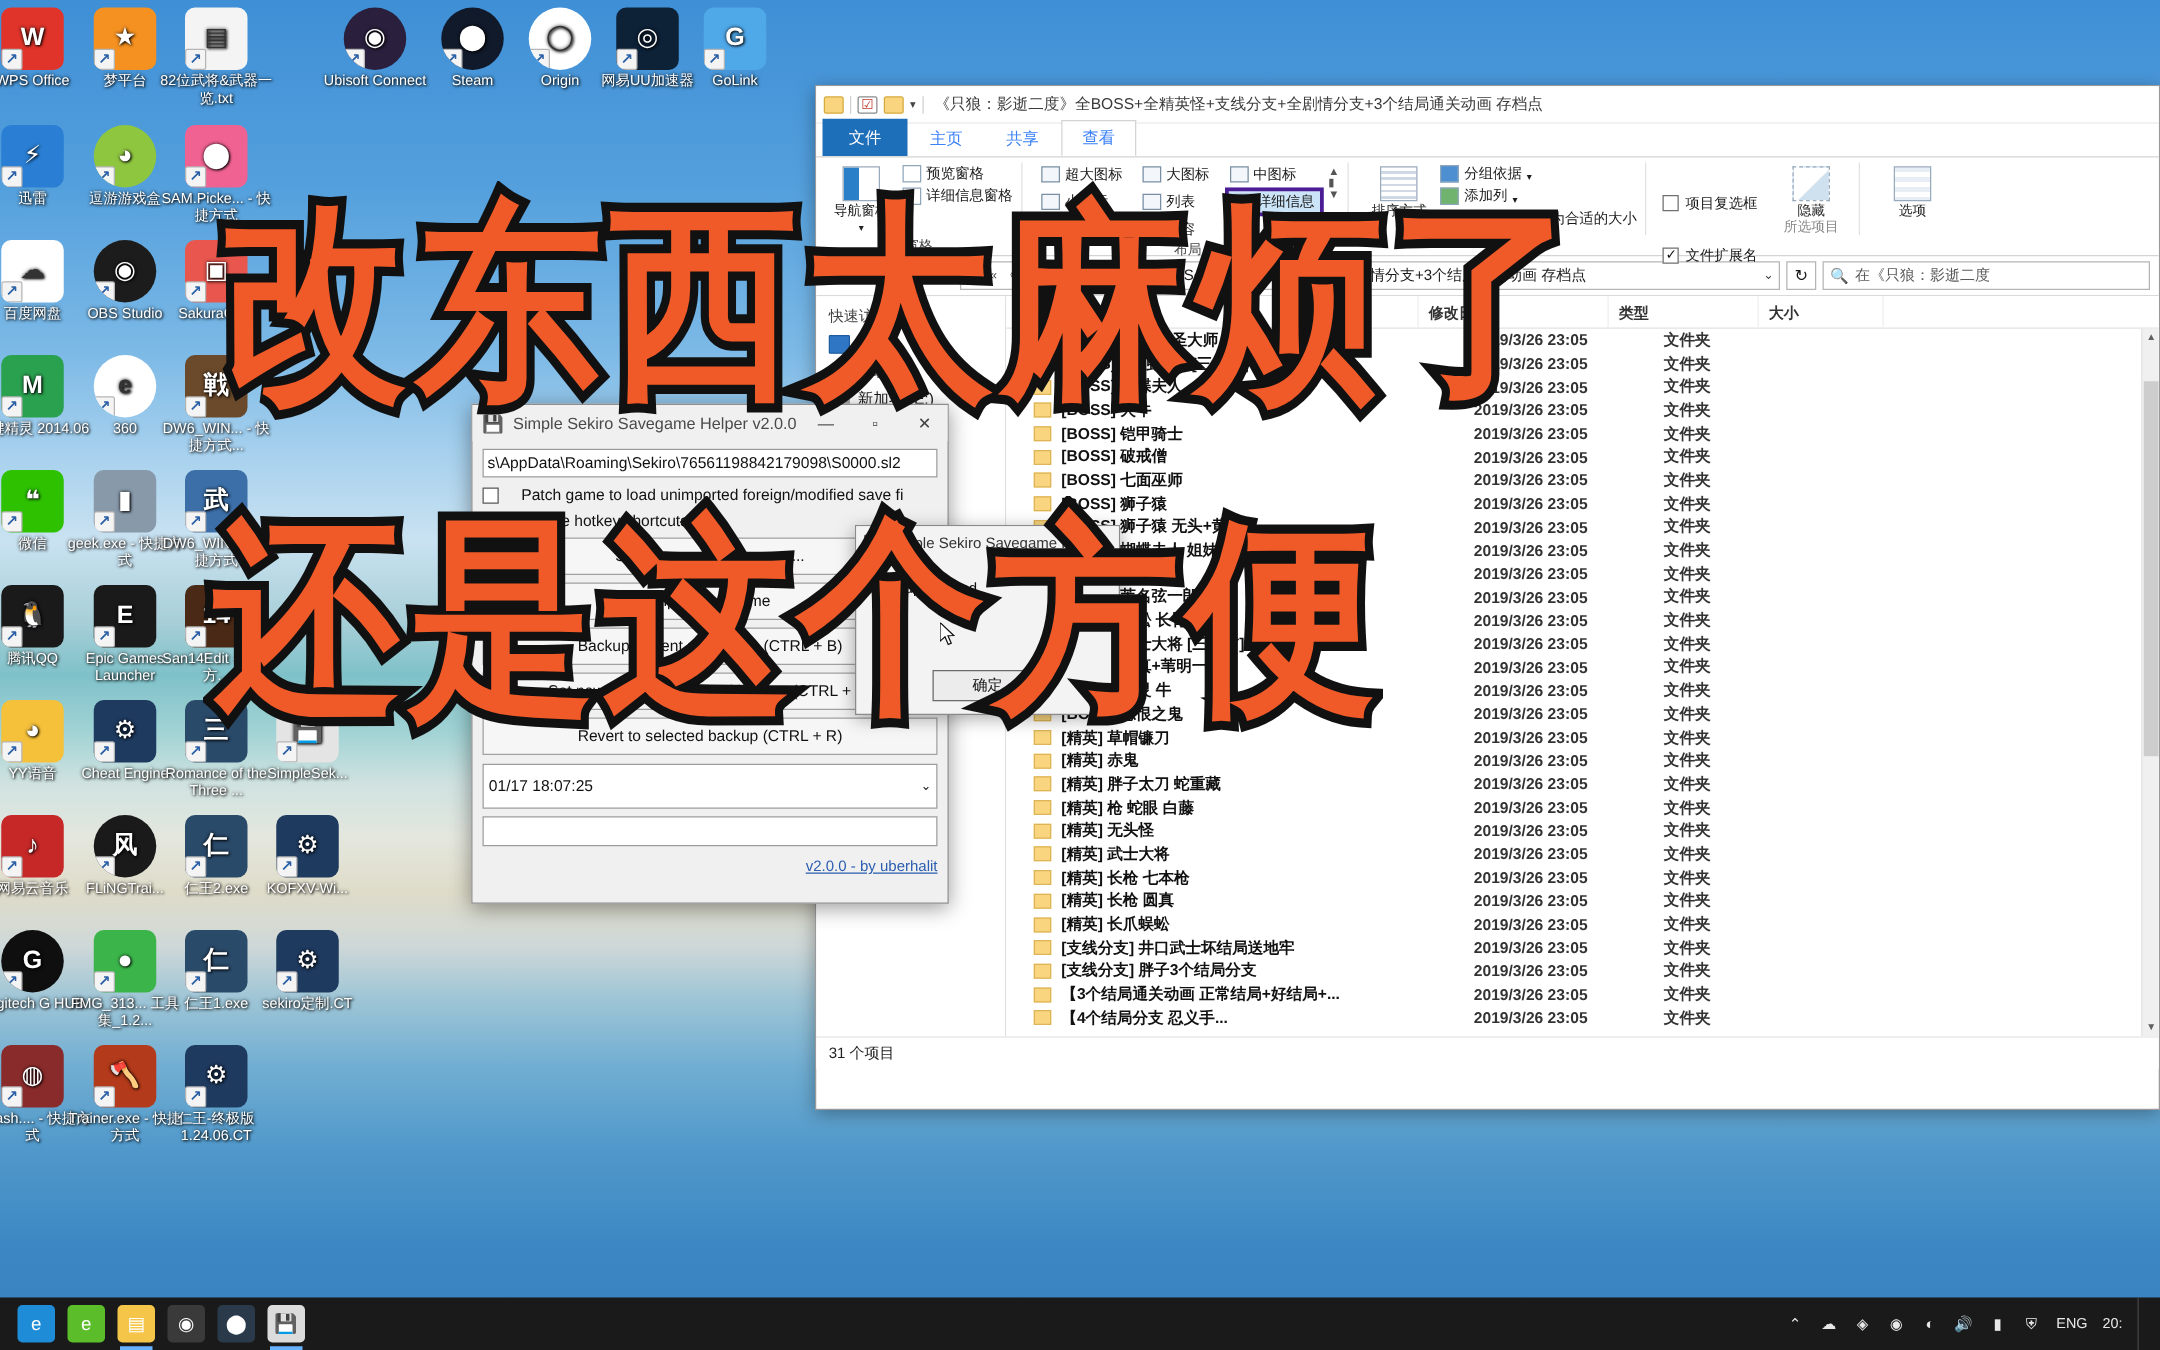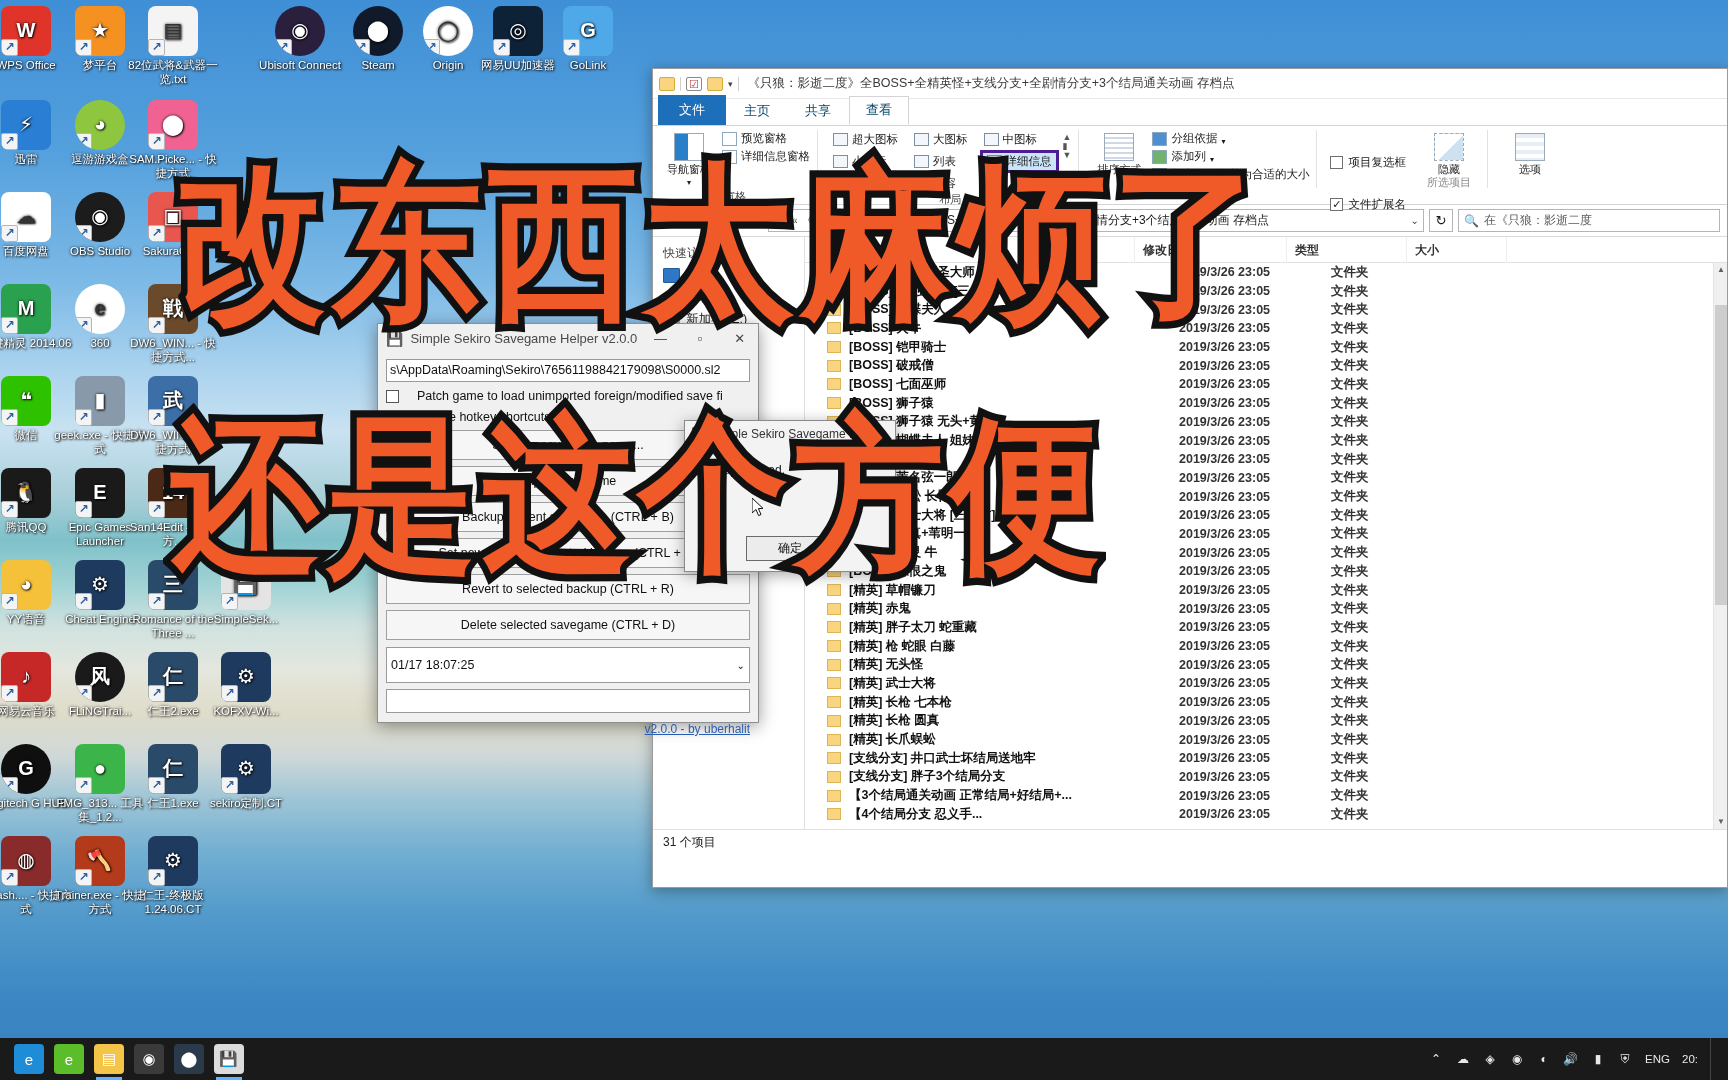--- a/index.html
+++ b/index.html
@@ -51,21 +51,21 @@
   }
   .qa-ic { width:16px; height:14px; background:#f8d57e; border:1px solid #d6aa3c; border-radius:2px; }
   .qa-ic.chk { background:#fff; border:1px solid #8a8a8a; color:#c0392b; font-size:11px; line-height:12px; text-align:center; }
   .qa-sep { width:1px; height:14px; background:#d0d0d0; }
   #exp-title-text {
     flex:1; font-size:12.5px; color:#3a3a3a; white-space:nowrap;
     overflow:hidden; text-overflow:clip; padding-left:4px;
   }
   #exp-tabs { height:26px; display:flex; align-items:flex-end; background:#ffffff; padding-left:5px; gap:1px; }
   .exp-tab {
-    padding:4px 16px 5px; font-size:13px; color:#0c4a6e; cursor:default;
+    padding:4px 16px 5px; font-size:13px; color:#3b82f6; cursor:default;
     border:1px solid transparent; border-bottom:none; background:transparent;
   }
   .exp-tab.file { background:#1e6fba; color:#fff; padding:5px 20px 6px; }
   .exp-tab.active { background:#fff; border-color:#d4d4d4; border-bottom:1px solid #fff; }
   #exp-ribbon {
     height:80px; background:#fff; border-top:1px solid #d4d4d4;
     border-bottom:1px solid #d4d4d4; display:flex; align-items:stretch; position:relative;
   }
   .rg { display:flex; flex-direction:column; padding:2px 7px 0; position:relative; }
   .rg + .rg::before { content:""; position:absolute; left:0; top:4px; bottom:16px; width:1px; background:#e2e2e2; }
@@ -807,23 +807,20 @@
       </div>
       <div class="hbtn">
         <span>Backup current savegame (CTRL + B)</span>
       </div>
       <div class="hbtn">
         <span>Set new name for selected backup (CTRL + N)</span>
       </div>
       <div class="hbtn">
         <span>Revert to selected backup (CTRL + R)</span>
       </div>
-      <div class="hbtn">
-        <span>Delete selected savegame (CTRL + D)</span>
-      </div>
       <div id="combo">
         <span class="cv">01/17 18:07:25</span>
         <span style="font-size:10px">⌄</span>
       </div>
       <div id="blank-field"></div>
       <div id="helper-link">v2.0.0 - by uberhalit</div>
     </div>
   </div>
 
   <div id="dialog">

